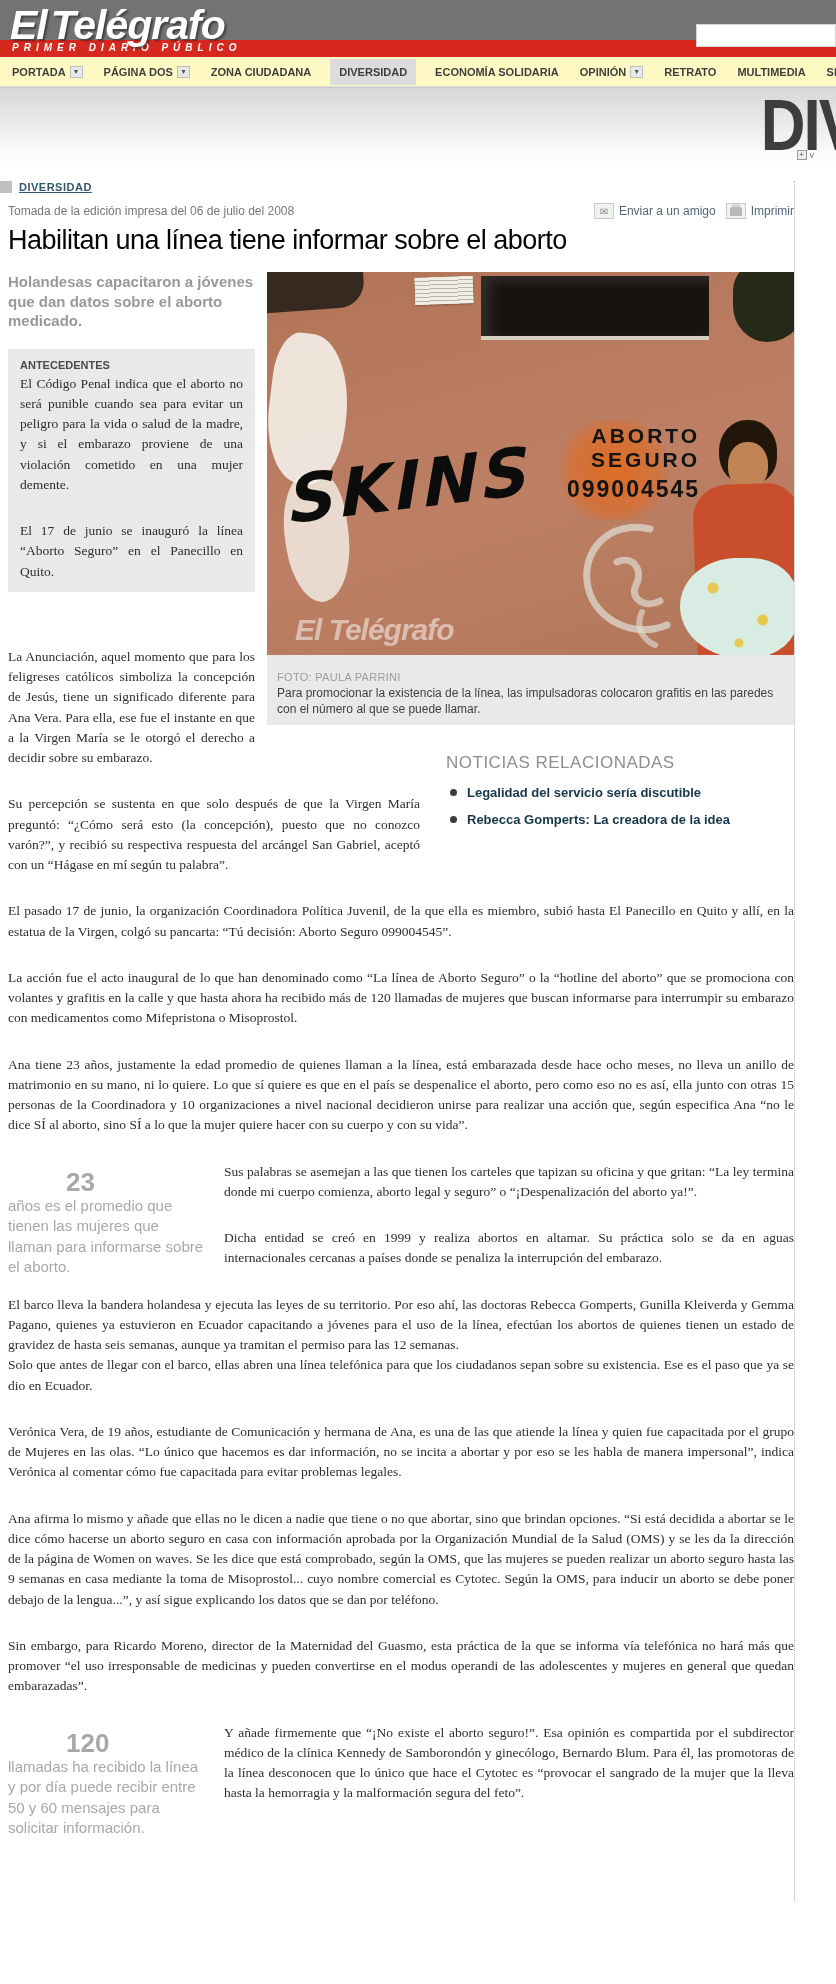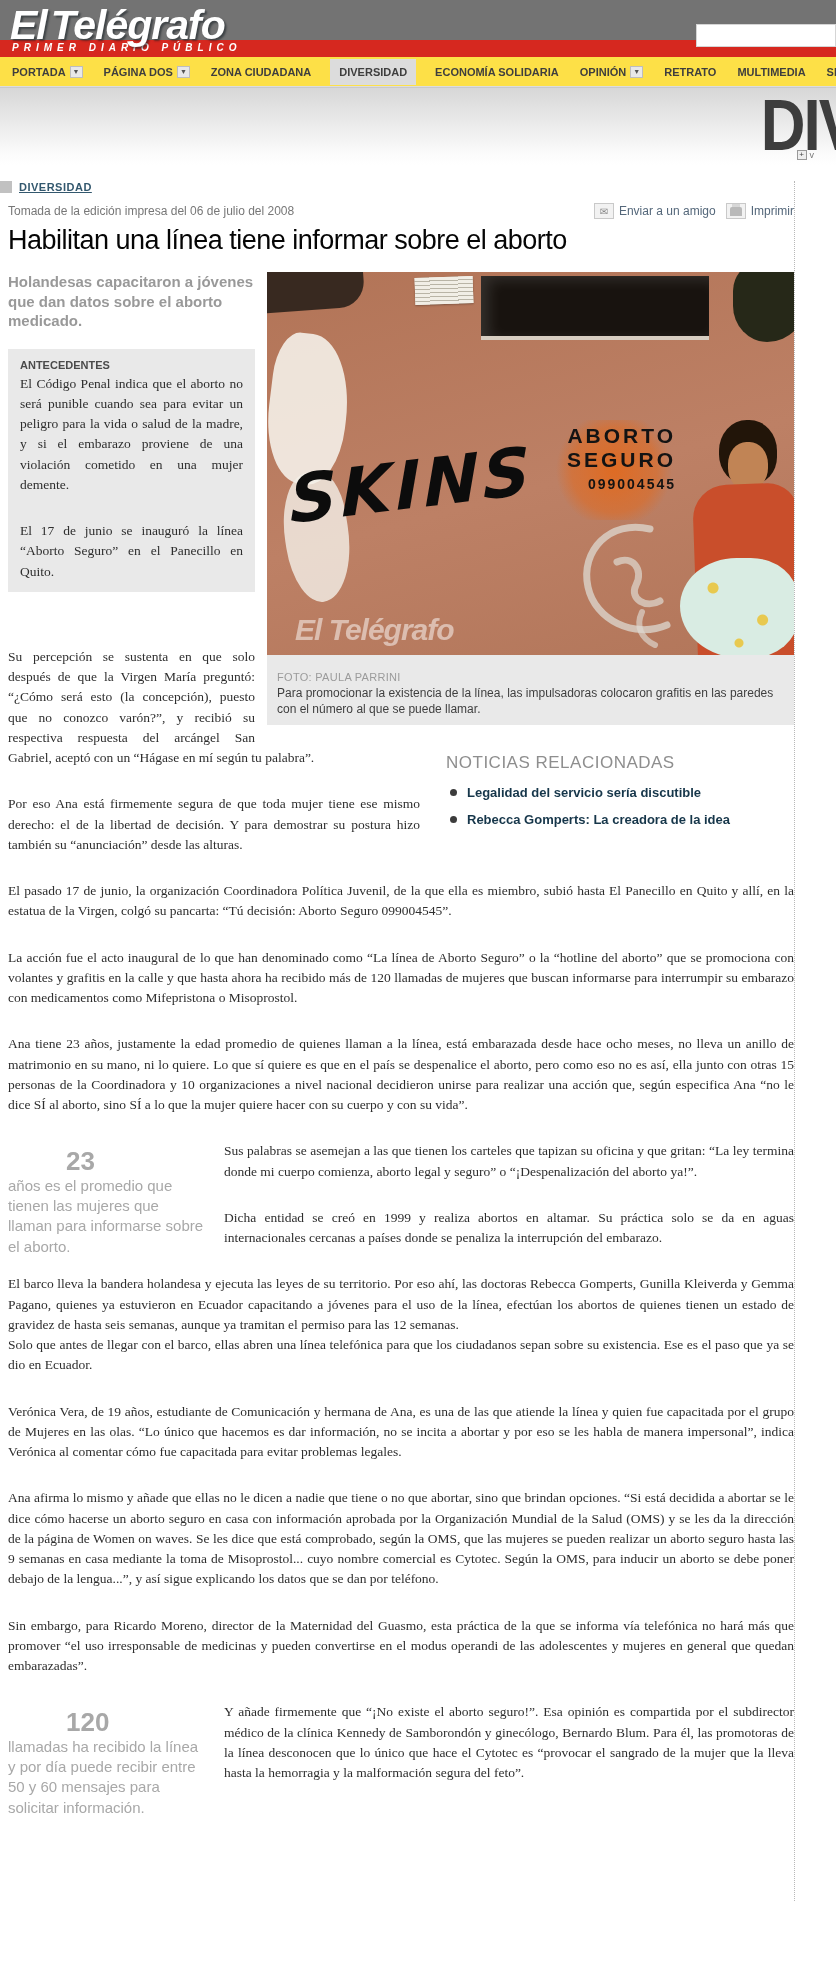--- a/index.html
+++ b/index.html
@@ -15,21 +15,21 @@
   .logo .o-red { position:relative; display:inline-block; }
   .logo .o-red::before { content:""; position:absolute; left:52%; top:58%; width:14px; height:14px;
           background:#e0372b; border-radius:50%; transform:translate(-50%,-50%); z-index:-1; }
   .hdr-searchbox { position:absolute; right:0; top:24px; width:140px; height:23px;
           background:#fff; border:1px solid #d5d5d5; }
 
   .redstripe { height:17px; background:#d6281f; color:#fff; font-size:10px; font-weight:bold;
           font-style:italic; letter-spacing:5px; padding:2px 0 0 12px; }
 
   
-  .nav { height:30px; background:#fde047; border-bottom:1px solid #ddd; display:flex;
+  .nav { height:30px; background:#fef9c3; border-bottom:1px solid #ddd; display:flex;
          align-items:center; padding-left:10px; gap:17px; white-space:nowrap; overflow:hidden; }
   .nav-item { font-size:11px; font-weight:bold; color:#3e3e3e; display:flex; align-items:center;
          gap:4px; cursor:pointer; padding:5px 2px; }
   .nav-item.active { background:#dcdcdc; padding:7px 9px; }
   .dd { width:13px; height:12px; background:#e8e8e8; border:1px solid #bdbdbd; font-size:7px;
         color:#555; display:inline-flex; align-items:center; justify-content:center; }
 
   
   .banner { height:78px; background:linear-gradient(#d7d7d7, #fbfbfb 85%, #fff); position:relative;
             overflow:hidden; border-top:1px solid #c9c9c9; }
@@ -83,21 +83,21 @@
            transform:rotate(-9deg); border-radius:50% 35% 55% 45%; }
   .ph-skins { left:22px; top:175px; font-family:"DejaVu Sans", sans-serif; font-weight:bold;
            font-style:italic; font-size:66px; color:#0c0c0c; transform:rotate(-7deg) skewX(-6deg);
            letter-spacing:4px; }
   .ph-orange { left:288px; top:148px; width:118px; height:100px;
            background:radial-gradient(circle, rgba(224,106,32,.95) 0%, rgba(224,106,32,.55) 55%, transparent 75%); }
   .ph-stencil { left:300px; top:152px; color:#131313; font-weight:bold; text-align:right;
            font-family:"Liberation Sans", sans-serif; }
   .ph-stencil .s1 { font-size:21px; letter-spacing:3px; }
   .ph-stencil .s2 { font-size:21px; letter-spacing:3px; }
-  .ph-stencil .s3 { font-size:14px; letter-spacing:2px; margin-top:4px; }
+  .ph-stencil .s3 { font-size:23px; letter-spacing:2px; margin-top:4px; }
   .ph-chalk { left:305px; top:245px; }
   .ph-hair { left:452px; top:148px; width:58px; height:64px; background:#221509;
            border-radius:48% 48% 42% 46%; }
   .ph-face { left:461px; top:170px; width:40px; height:48px; background:#c18455; border-radius:46%; }
   .ph-body { left:428px; top:212px; width:105px; height:175px; background:#c94e2b;
            border-radius:34px 30px 0 0; transform:rotate(-2deg); }
   .ph-blanket { left:413px; top:286px; width:118px; height:100px; background:#d9ece3;
            border-radius:48% 40% 40% 52%;
            background-image:radial-gradient(circle at 28% 30%, #e8c94f 0 5px, transparent 6px),
                             radial-gradient(circle at 70% 62%, #e8c94f 0 5px, transparent 6px),
@@ -256,22 +256,22 @@
     </div>
 
     <div class="subhead">Holandesas capacitaron a jóvenes que dan datos sobre el aborto medicado.</div>
 
     <div class="antecedentes">
       <div class="ant-title">ANTECEDENTES</div>
       <p>El Código Penal indica que el aborto no será punible cuando sea para evitar un peligro para la vida o salud de la madre, y si el embarazo proviene de una violación cometido en una mujer demente.</p>
       <p>El 17 de junio se inauguró  la línea “Aborto Seguro” en el Panecillo en Quito.</p>
     </div>
 
+    <p>La Anunciación, aquel momento que para los feligreses católicos simboliza la concepción de Jesús, tiene un significado diferente para Ana Vera. Para ella, ese fue el instante en que a la Virgen María se le otorgó el derecho a decidir sobre su embarazo.</p>
     <p>Su percepción se sustenta en que solo después de que la Virgen María preguntó: “¿Cómo será esto (la concepción), puesto que no conozco varón?”, y recibió su respectiva respuesta del arcángel San Gabriel, aceptó con un “Hágase en mí según tu palabra”.</p>
-    <p>Por eso Ana está firmemente segura de que toda mujer tiene ese mismo derecho: el de la libertad de decisión. Y para demostrar su postura hizo también su “anunciación” desde las alturas.</p>
   </div>
 
   <div class="body-text clear">
     <p>El  pasado 17 de junio, la organización Coordinadora Política Juvenil, de la que ella es miembro, subió hasta El Panecillo en Quito y allí, en la estatua de la Virgen, colgó su pancarta: “Tú decisión: Aborto Seguro 099004545”.</p>
     <p>La acción fue el acto inaugural de lo que han denominado como “La línea de Aborto Seguro” o la  “hotline del aborto” que se promociona con volantes y grafitis en la calle y que hasta ahora ha recibido más de 120 llamadas de mujeres que buscan informarse para interrumpir su embarazo con medicamentos como Mifepristona o Misoprostol.</p>
     <p>Ana tiene 23 años, justamente la edad promedio de quienes llaman a la línea, está embarazada desde hace ocho meses, no lleva un anillo de matrimonio en su mano, ni lo quiere. Lo que sí quiere es que en el país se despenalice el aborto, pero como eso no es así, ella junto con otras 15 personas de la Coordinadora y 10 organizaciones a nivel nacional decidieron unirse para realizar una acción que, según especifica Ana “no le dice SÍ al aborto, sino SÍ a lo que la mujer quiere hacer con su cuerpo y con su vida”.</p>
 
     <div class="pullquote">
       <div class="pq-num">23</div>
       <div class="pq-text">años es el promedio que tienen las mujeres que llaman para informarse sobre el aborto.</div>

